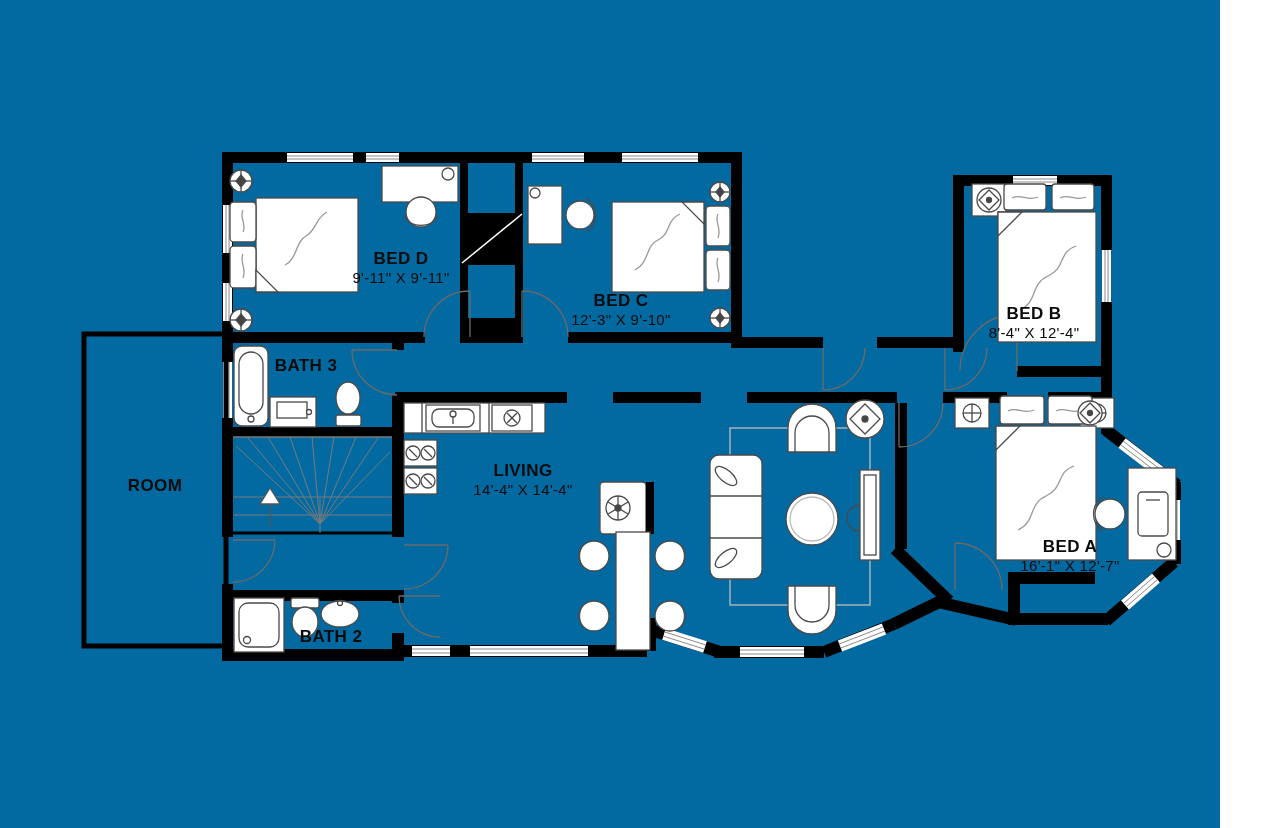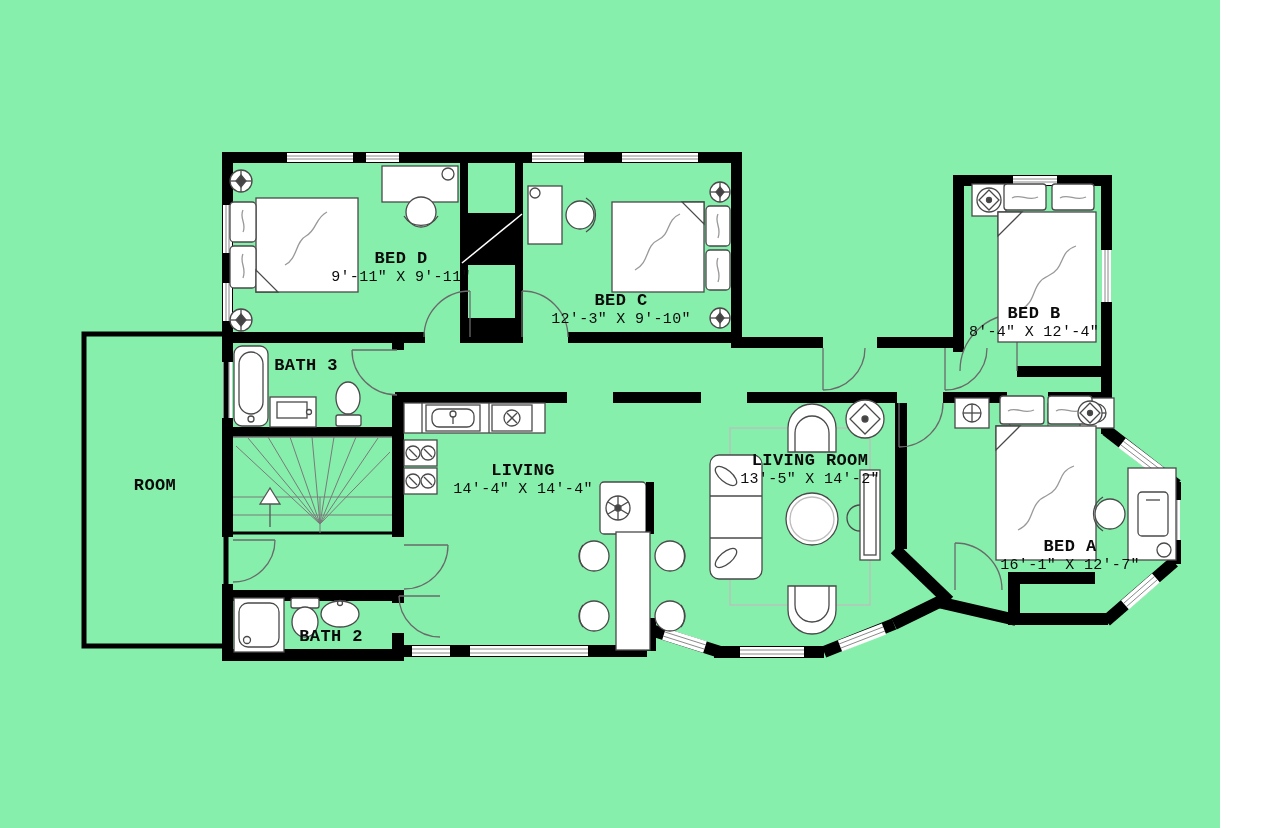--- a/index.html
+++ b/index.html
@@ -1,17 +1,17 @@
 <!DOCTYPE html>
 <html><head>
 <meta charset="utf-8">
 <style>
   html,body{margin:0;padding:0;background:#ffffff;}
-  .floorplan{position:relative;width:1220px;height:828px;background:#86efac;overflow:hidden;
-             font-family:Liberation Mono, monospace;}
+  .floorplan{position:relative;width:1220px;height:828px;background:#0369a1;overflow:hidden;
+             font-family:Liberation Sans, sans-serif;}
   .plan-svg{position:absolute;left:0;top:0;}
   .label{position:absolute;transform:translate(-50%,-50%);text-align:center;white-space:nowrap;color:#0b0b0b;}
   .room-name{font-weight:700;font-size:17px;letter-spacing:.4px;line-height:1.15;}
   .room-dims{font-weight:400;font-size:15px;letter-spacing:.3px;line-height:1.2;}
 </style>
 </head>
 <body>
 
 <div class="floorplan">
 <svg class="plan-svg" width="1280" height="828" viewBox="0 0 1280 828" xmlns="http://www.w3.org/2000/svg">
@@ -474,24 +474,20 @@
     <div class="room-dims">8'-4" X 12'-4"</div>
   </div>
   <div class="label" style="left:1070px;top:556px">
     <div class="room-name">BED A</div>
     <div class="room-dims">16'-1" X 12'-7"</div>
   </div>
   <div class="label" style="left:523px;top:480px">
     <div class="room-name">LIVING</div>
     <div class="room-dims">14'-4" X 14'-4"</div>
   </div>
-  <div class="label" style="left:810px;top:470px">
-    <div class="room-name">LIVING ROOM</div>
-    <div class="room-dims">13'-5" X 14'-2"</div>
-  </div>
   <div class="label" style="left:306px;top:366px">
     <div class="room-name">BATH 3</div>
   </div>
   <div class="label" style="left:331px;top:637px">
     <div class="room-name">BATH 2</div>
   </div>
   <div class="label" style="left:155px;top:486px">
     <div class="room-name">ROOM</div>
   </div>
 </div>

